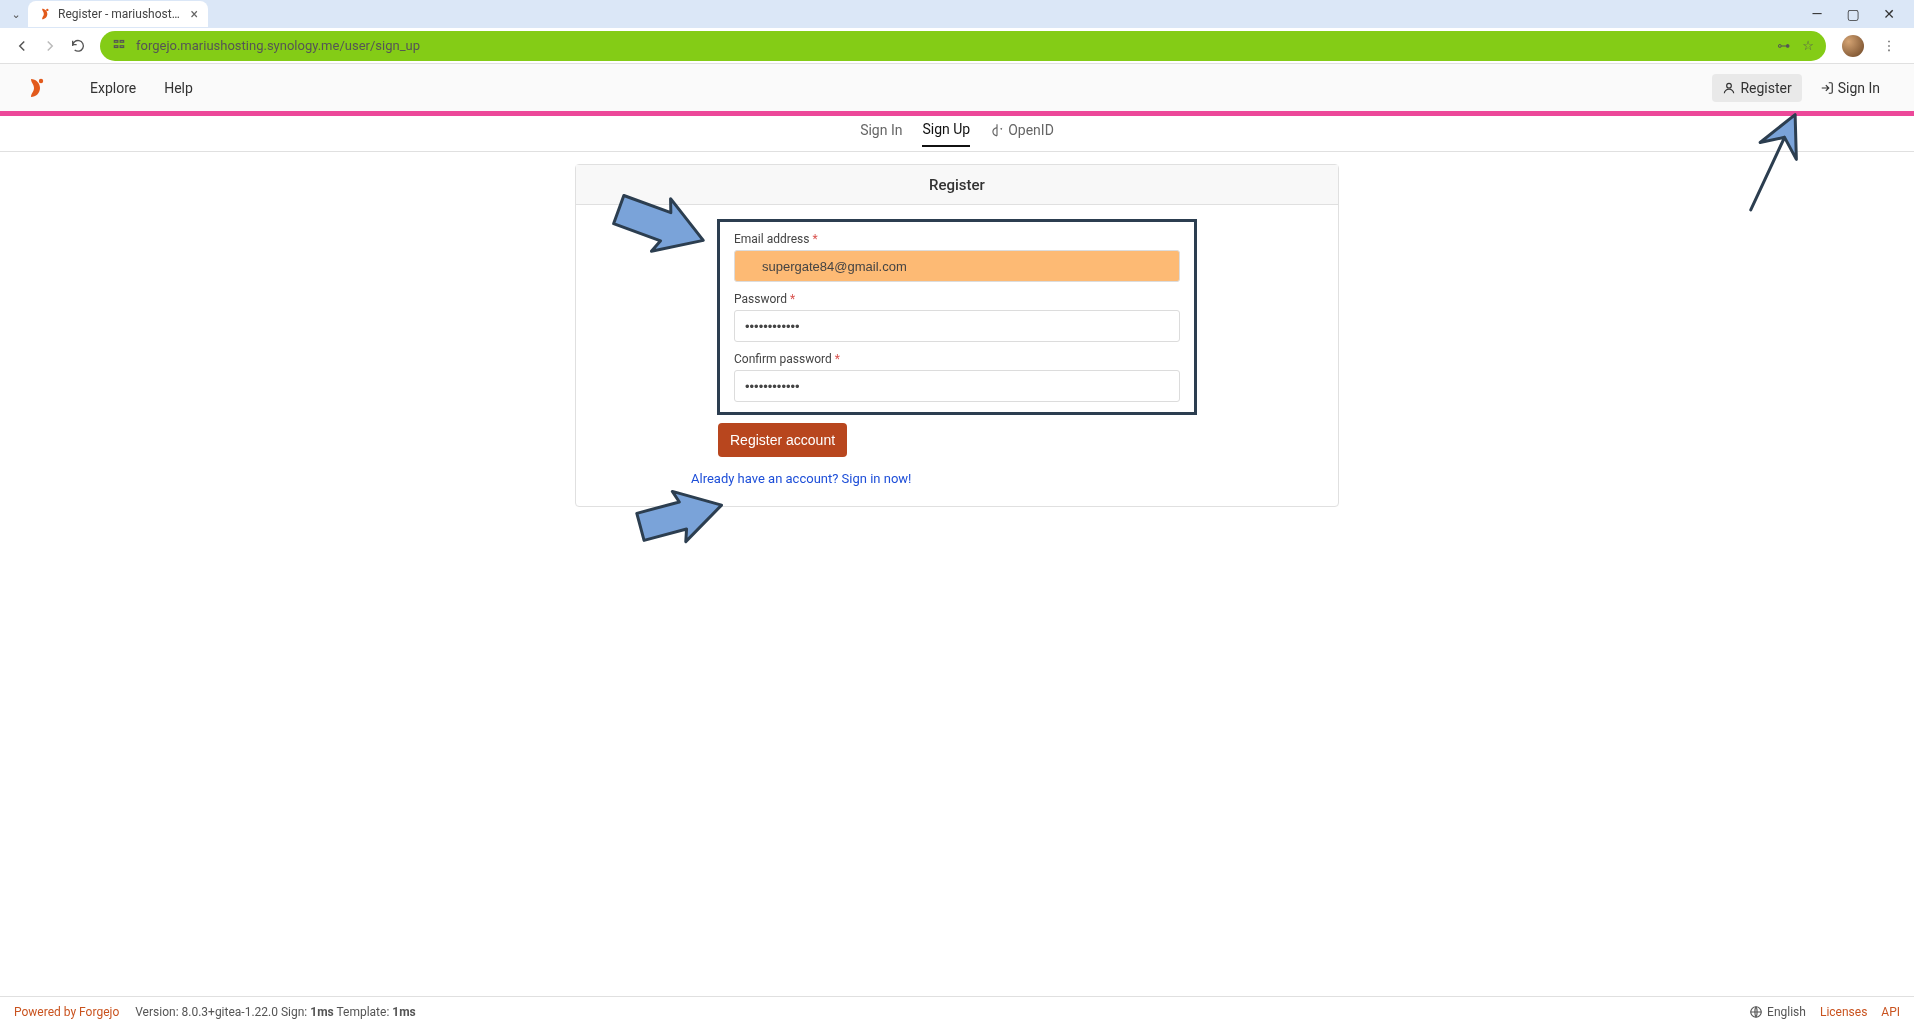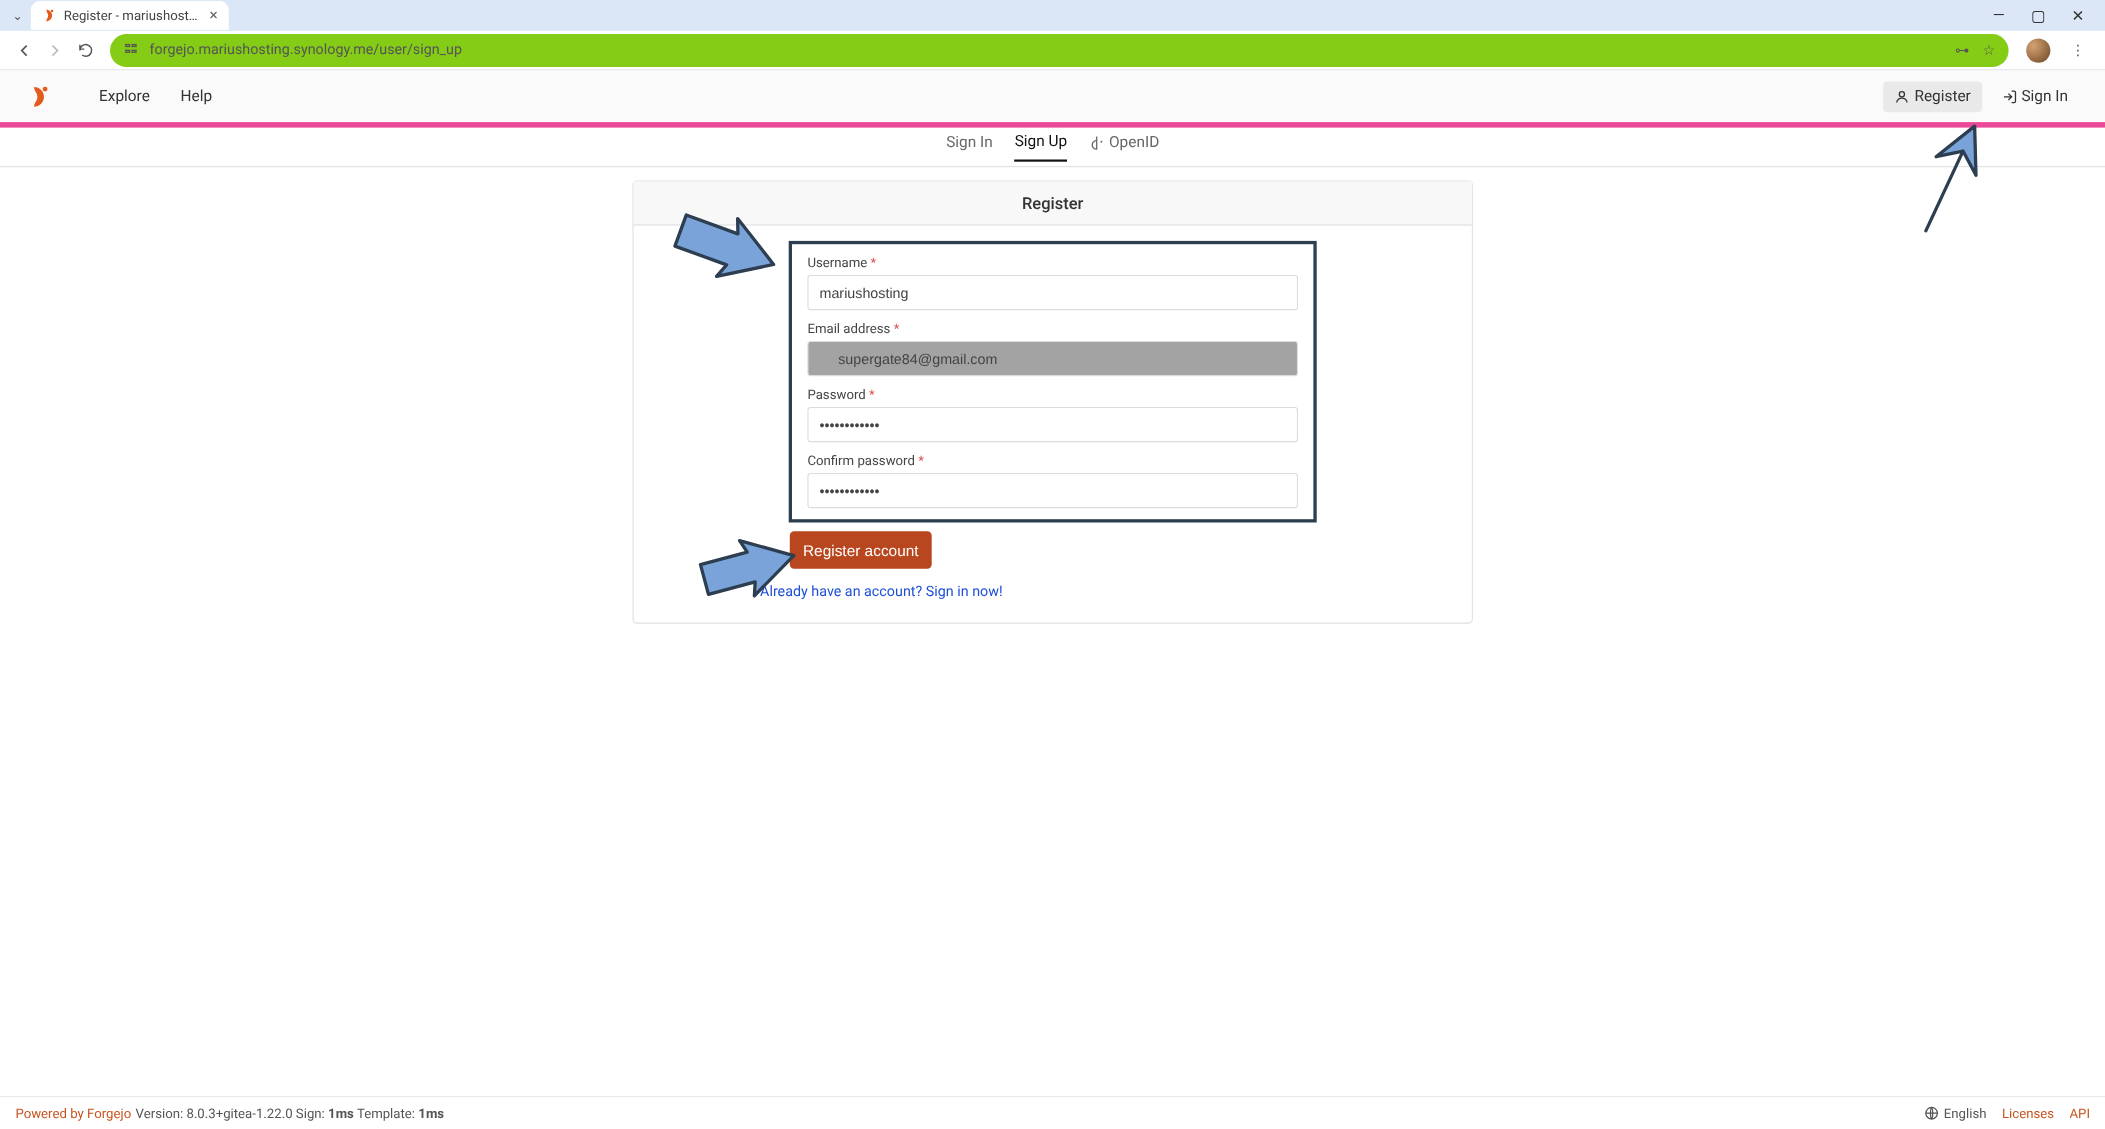--- a/index.html
+++ b/index.html
@@ -42,30 +42,30 @@
   
   .content { display: flex; justify-content: center; padding: 12px 0 40px; }
   .panel { width: 764px; border: 1px solid #e0e0e0; border-radius: 4px; background: #fff; }
   .panel-header { height: 40px; display: flex; align-items: center; justify-content: center; font-size: 15px; font-weight: 500; border-bottom: 1px solid #e0e0e0; background: #f8f8f8; }
   .panel-body { padding: 14px 0 20px; display: flex; flex-direction: column; align-items: center; position: relative; }
   .form-box { border: 3px solid #2c3e50; padding: 10px 14px 8px; width: 480px; position: relative; }
   .field { margin-bottom: 10px; }
   .field-label { font-size: 12px; color: #444; margin-bottom: 4px; display: block; }
   .req { color: #d9534f; }
   .field-input { width: 100%; height: 32px; border: 1px solid #dcdcdc; border-radius: 3px; padding: 0 10px; font-size: 13px; color: #444; background: #fff; }
-  .field-input.highlighted { background: #a3a3a3; padding-left: 27px; }
+  .field-input.highlighted { background: #fdba74; padding-left: 27px; }
   .register-btn { background: #b8461e; color: #fff; border: none; border-radius: 4px; padding: 9px 12px; font-size: 14px; margin-top: 8px; align-self: flex-start; margin-left: 142px; cursor: pointer; }
   .signin-link { font-size: 13px; color: #1d4ed8; margin-top: 14px; align-self: flex-start; margin-left: 115px; }
   
   
   .arrow { position: absolute; pointer-events: none; }
   
   
   .footer { position: fixed; bottom: 0; left: 0; right: 0; height: 30px; border-top: 1px solid #e0e0e0; display: flex; align-items: center; padding: 0 14px; font-size: 12px; color: #555; background: #fff; }
-  .footer .fl { display: flex; gap: 4px; align-items: flex-end; }
+  .footer .fl { display: flex; gap: 16px; align-items: flex-end; }
   .footer .fr { margin-left: auto; display: flex; gap: 14px; align-items: center; }
   .orange { color: #c9531f; }
 </style>
 </head>
 <body>
 
 <div class="browser-chrome">
   <div class="tab-bar">
     <div class="tab-caret">⌄</div>
     <div class="tab">
@@ -168,24 +168,20 @@
   <div class="panel">
     <div class="panel-header">Register</div>
     <div class="panel-body">
 
       <svg class="arrow" style="top:-20px; left:30px;" width="110" height="80" viewBox="0 0 110 80">
         <path d="M10 25 L60 25 L55 12 L100 40 L55 68 L60 55 L10 55 Z" fill="#7aa3d9" stroke="#2c3e50" stroke-width="3" stroke-linejoin="round" transform="rotate(20 55 40)"></path>
       </svg>
 
       <div class="form-box">
         <div class="field">
-          <label class="field-label"><span>Username</span> <span class="req">*</span></label>
-          <input class="field-input" value="mariushosting" style="">
-        </div>
-        <div class="field">
           <label class="field-label"><span>Email address</span> <span class="req">*</span></label>
           <input class="field-input highlighted" value="supergate84@gmail.com" style="">
         </div>
         <div class="field">
           <label class="field-label"><span>Password</span> <span class="req">*</span></label>
           <input class="field-input" type="text" value="••••••••••••" style="">
         </div>
         <div class="field" style="margin-bottom:2px;">
           <label class="field-label"><span>Confirm password</span> <span class="req">*</span></label>
           <input class="field-input" type="text" value="••••••••••••" style="">

